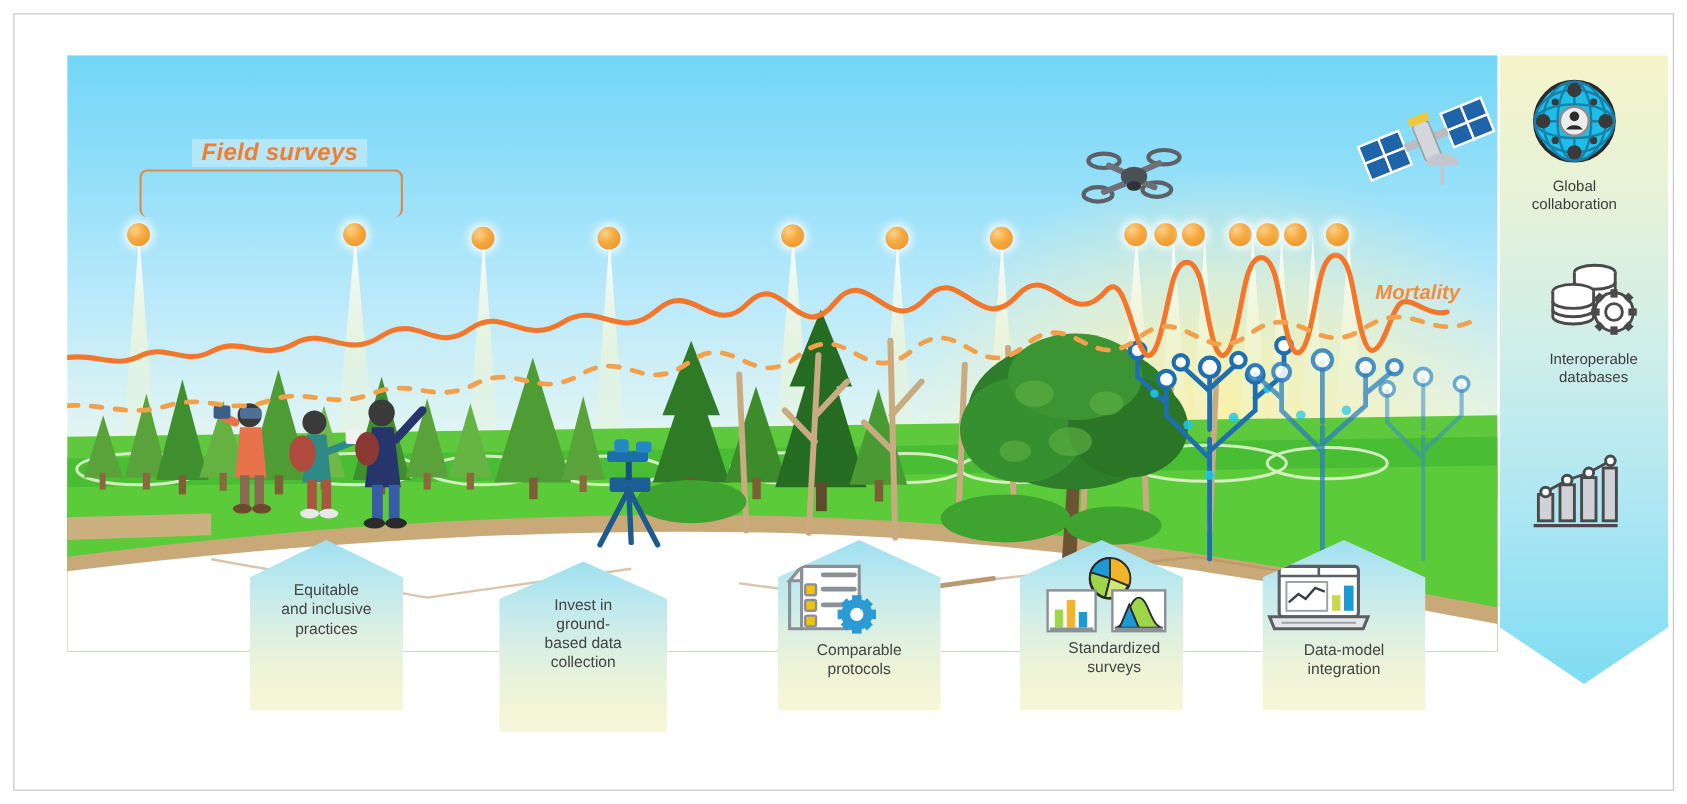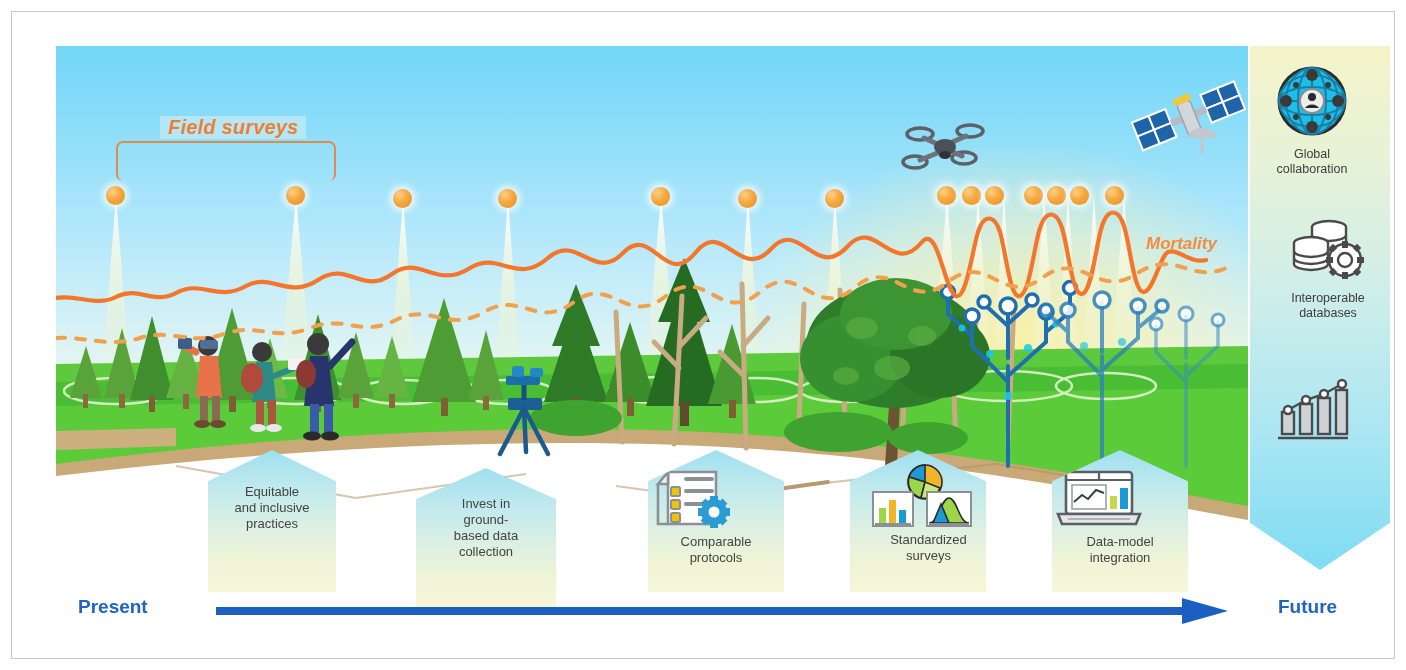--- a/index.html
+++ b/index.html
@@ -597,23 +597,15 @@
         <g stroke="#9aa0a6" stroke-width="1.6">
           <path d="M16,51 H78"></path>
         </g>
       </svg>
       <div class="btxt" style="margin-top:4px;">
         <div>Data-model</div>
         <div>integration</div>
       </div>
     </div>
 
-    <div id="timeline">
-      <div class="tl-word" style="left:22px;">Present</div>
-      <svg class="abs" style="left:160px; top:6px;" width="1020" height="26">
-        <path d="M0,13 H972" stroke="#1b5fc1" stroke-width="8" stroke-linecap="butt"></path>
-        <polygon points="966,0 1012,13 966,26" fill="#1b5fc1"></polygon>
-      </svg>
-      <div class="tl-word" style="left:1222px;">Future</div>
-    </div>
 
   </div>
 </div>
 
 </body></html>

